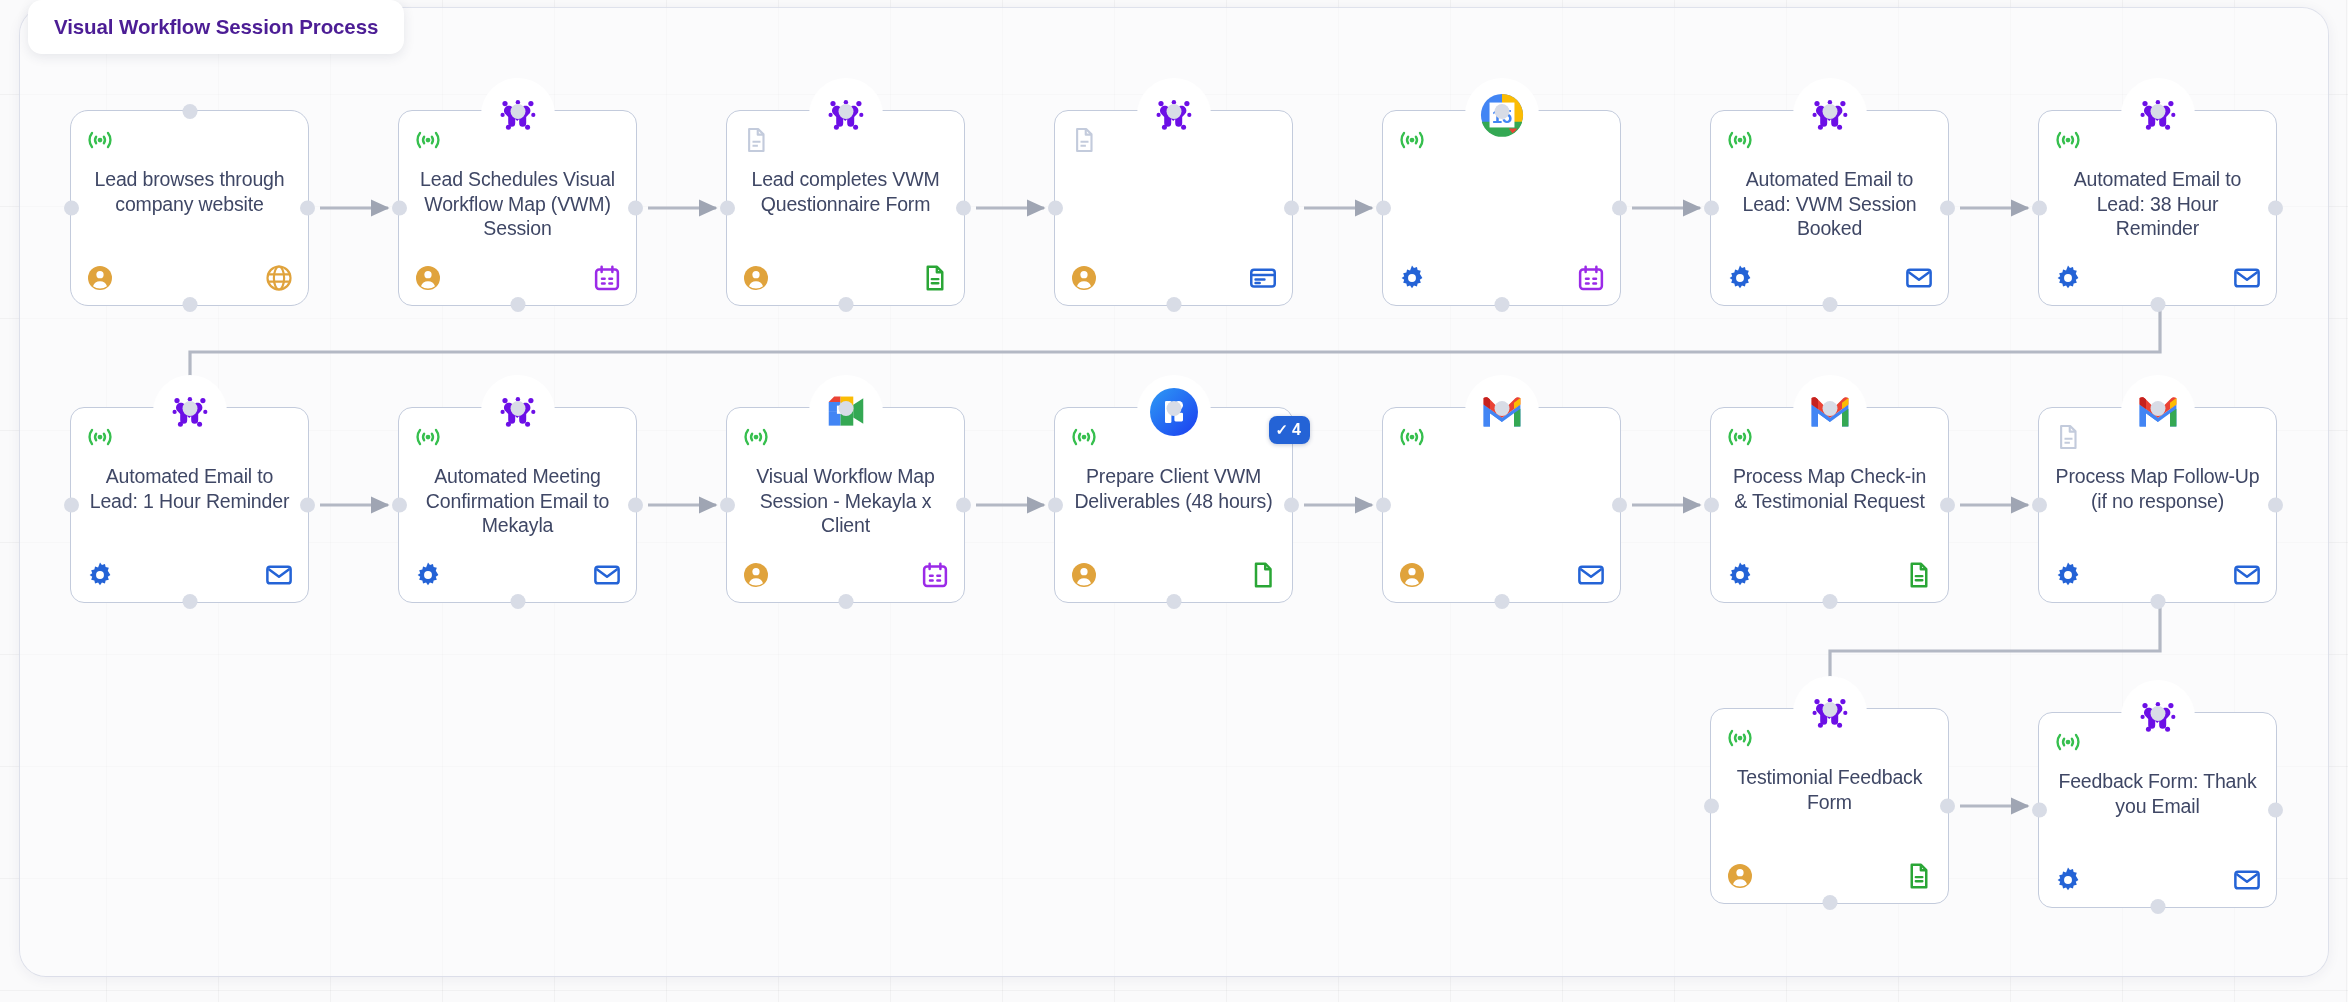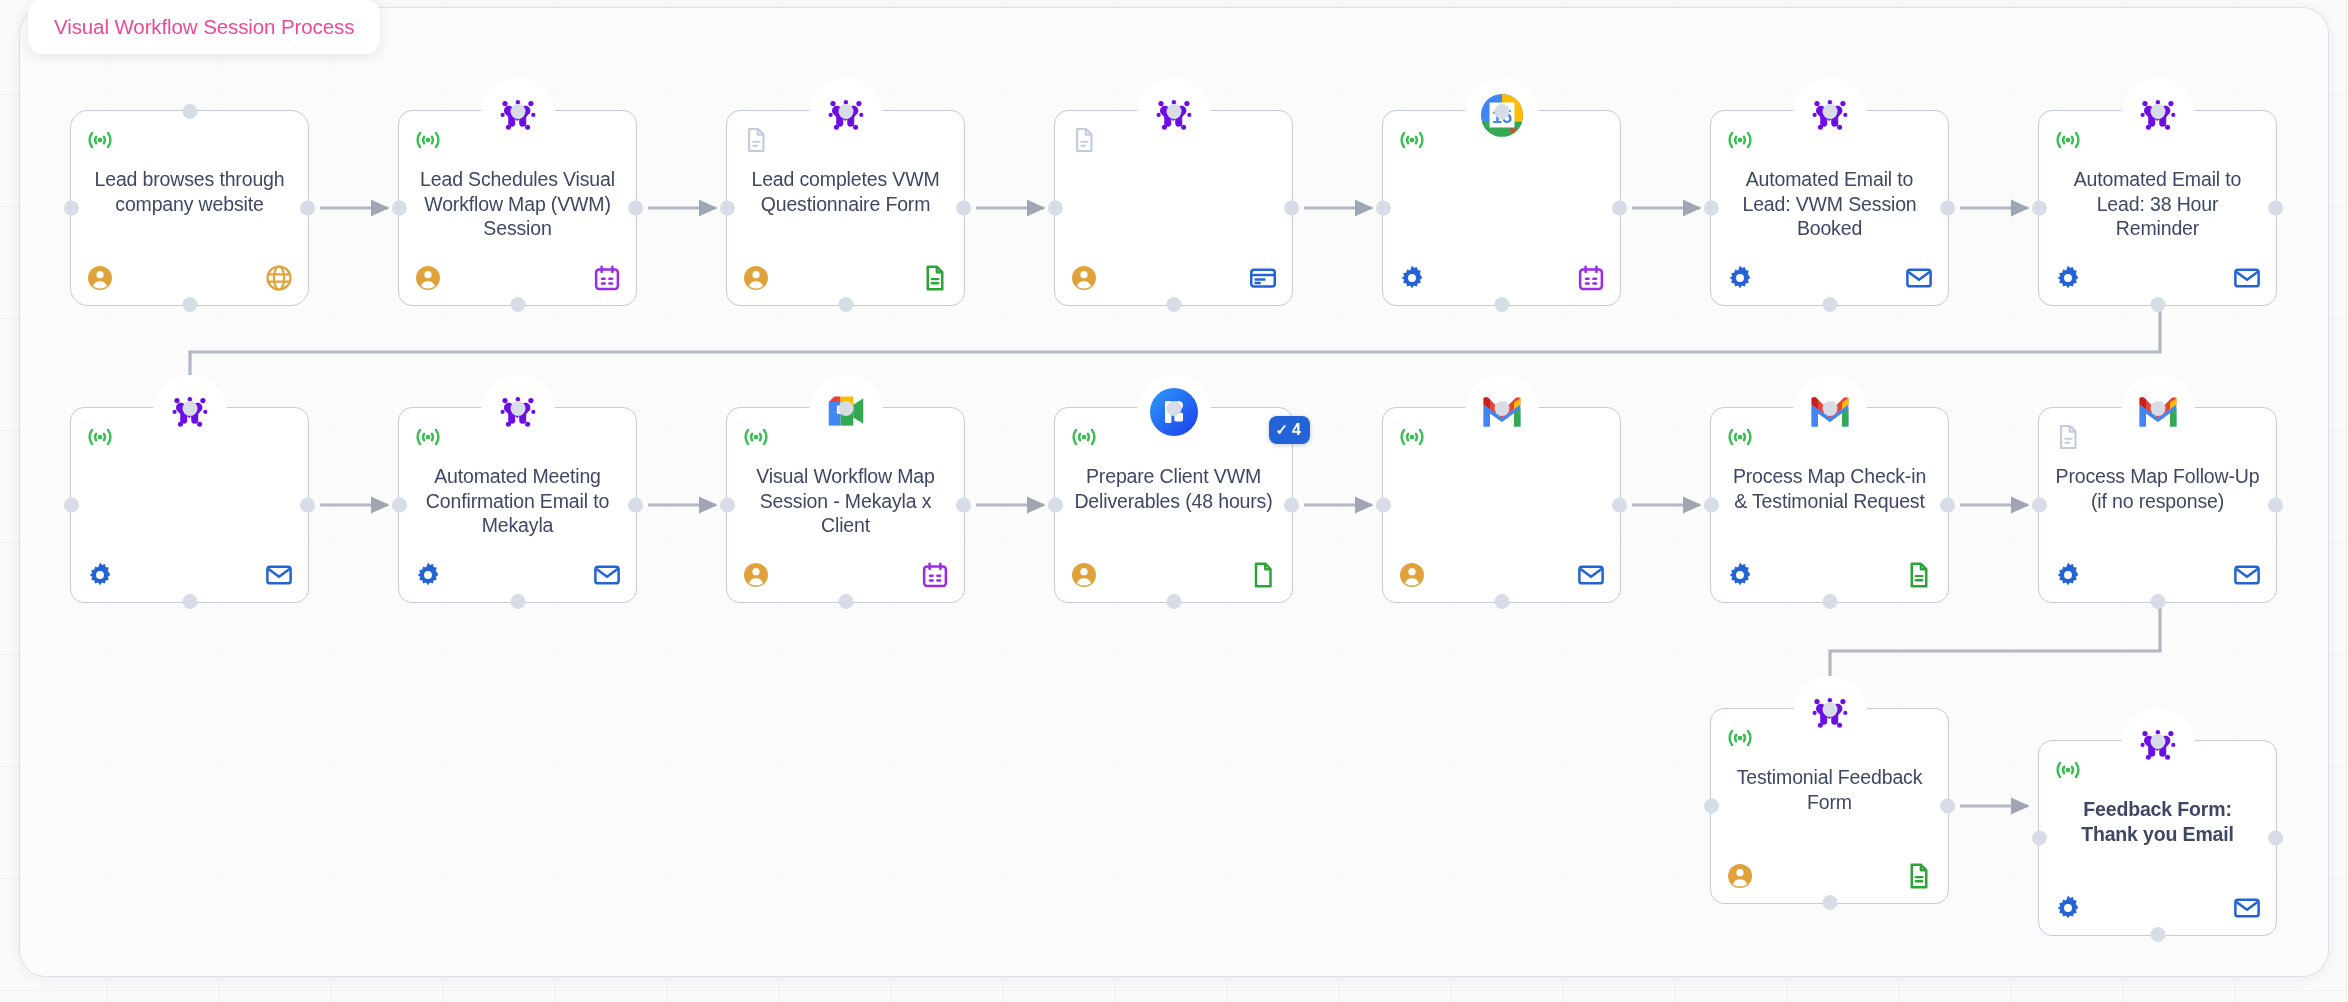--- a/index.html
+++ b/index.html
@@ -33,22 +33,22 @@
     height: 54px;
     padding: 0 26px;
     display: flex; align-items: center;
     background: #ffffff;
     border-radius: 14px;
     box-shadow: 0 3px 12px rgba(40,46,80,0.10);
     z-index: 40;
   }
   #title-pill span {
     font-size: 20.5px;
-    font-weight: normal;
-    color: #ec4899;
+    font-weight: bold;
+    color: #4c1d95;
     letter-spacing: -0.1px;
     white-space: nowrap;
   }
 
   
   #edges { position: absolute; left: 0; top: 0; width: 2348px; height: 1002px; z-index: 5; }
 
   
   .node {
     position: absolute;
@@ -452,20 +452,21 @@
       </div>
     <div class="type-icon"><svg width="30" height="30" viewBox="0 0 24 24" fill="none">
           <g stroke="#36bf4e" stroke-width="1.9" stroke-linecap="round" fill="none">
             <path d="M5.6 17.6a9 9 0 0 1 0-11.2"></path>
             <path d="M18.4 6.4a9 9 0 0 1 0 11.2"></path>
             <path d="M8.9 14.6a4.6 4.6 0 0 1 0-5.2"></path>
             <path d="M15.1 9.4a4.6 4.6 0 0 1 0 5.2"></path>
           </g>
           <circle cx="12" cy="12" r="1.9" fill="#36bf4e"></circle>
         </svg></div>
+    <div class="node-label">Automated Email to Lead: 1 Hour Reminder</div>
     <div class="persona-icon"><svg width="30" height="30" viewBox="0 0 24 24" fill="none">
           <path fill="#2463d6" d="M12 1.9l1.55 2.04 2.42-.78.53 2.52 2.54.48-.8 2.43L20.3 12l-2.06 1.4.8 2.43-2.54.48-.53 2.52-2.42-.78L12 20.1l-1.55-2.05-2.42.78-.53-2.52-2.54-.48.8-2.43L3.7 12l2.06-1.41-.8-2.43 2.54-.48.53-2.52 2.42.78z"></path>
           <circle cx="12" cy="12" r="3.15" fill="#fff"></circle>
         </svg></div>
     <div class="channel-icon"><svg width="30" height="30" viewBox="0 0 24 24" fill="none">
           <g stroke="#2463d6" stroke-width="2" fill="none" stroke-linejoin="round">
             <rect x="2.7" y="5.4" width="18.6" height="13.2" rx="2.1"></rect>
             <path d="M3.6 7.2L12 13.4l8.4-6.2"></path>
           </g>
         </svg></div>
@@ -754,21 +755,21 @@
           <g stroke="#2aa636" stroke-width="1.85" stroke-linecap="round">
             <path d="M9.4 12.9h5.3M9.4 16.2h5.3"></path>
           </g>
         </svg></div>
     <div class="port t"></div>
     <div class="port b"></div>
     <div class="port l"></div>
     <div class="port r"></div>
   </div>
 
-  <div class="node" style="left:2038px; top:740px;font-weight:bold;">
+  <div class="node" style="left:2038px; top:712px;">
     <div class="app-badge">
         <svg width="44" height="44" viewBox="0 0 44 44">
           <g fill="#6c0fe6">
             <path d="M9.4 14.2c1.9-1.9 5-1.9 6.9 0l4.9 4.9 4.9-4.9c1.9-1.9 5-1.9 6.9 0s1.9 5 0 6.9l-2.8 2.8v6.3a3.5 3.5 0 0 1-7 0v-4.1l-2 2-2-2v4.1a3.5 3.5 0 0 1-7 0v-6.3l-2.8-2.8c-1.9-1.9-1.9-5 0-6.9z"></path>
             <circle cx="9" cy="10.6" r="2.6"></circle>
             <circle cx="34.9" cy="10.6" r="2.6"></circle>
             <circle cx="21.9" cy="9.2" r="2.2"></circle>
             <circle cx="6.6" cy="21.9" r="2.1"></circle>
             <circle cx="37.3" cy="21.9" r="2.1"></circle>
             <circle cx="12.4" cy="34.2" r="2.5"></circle>

